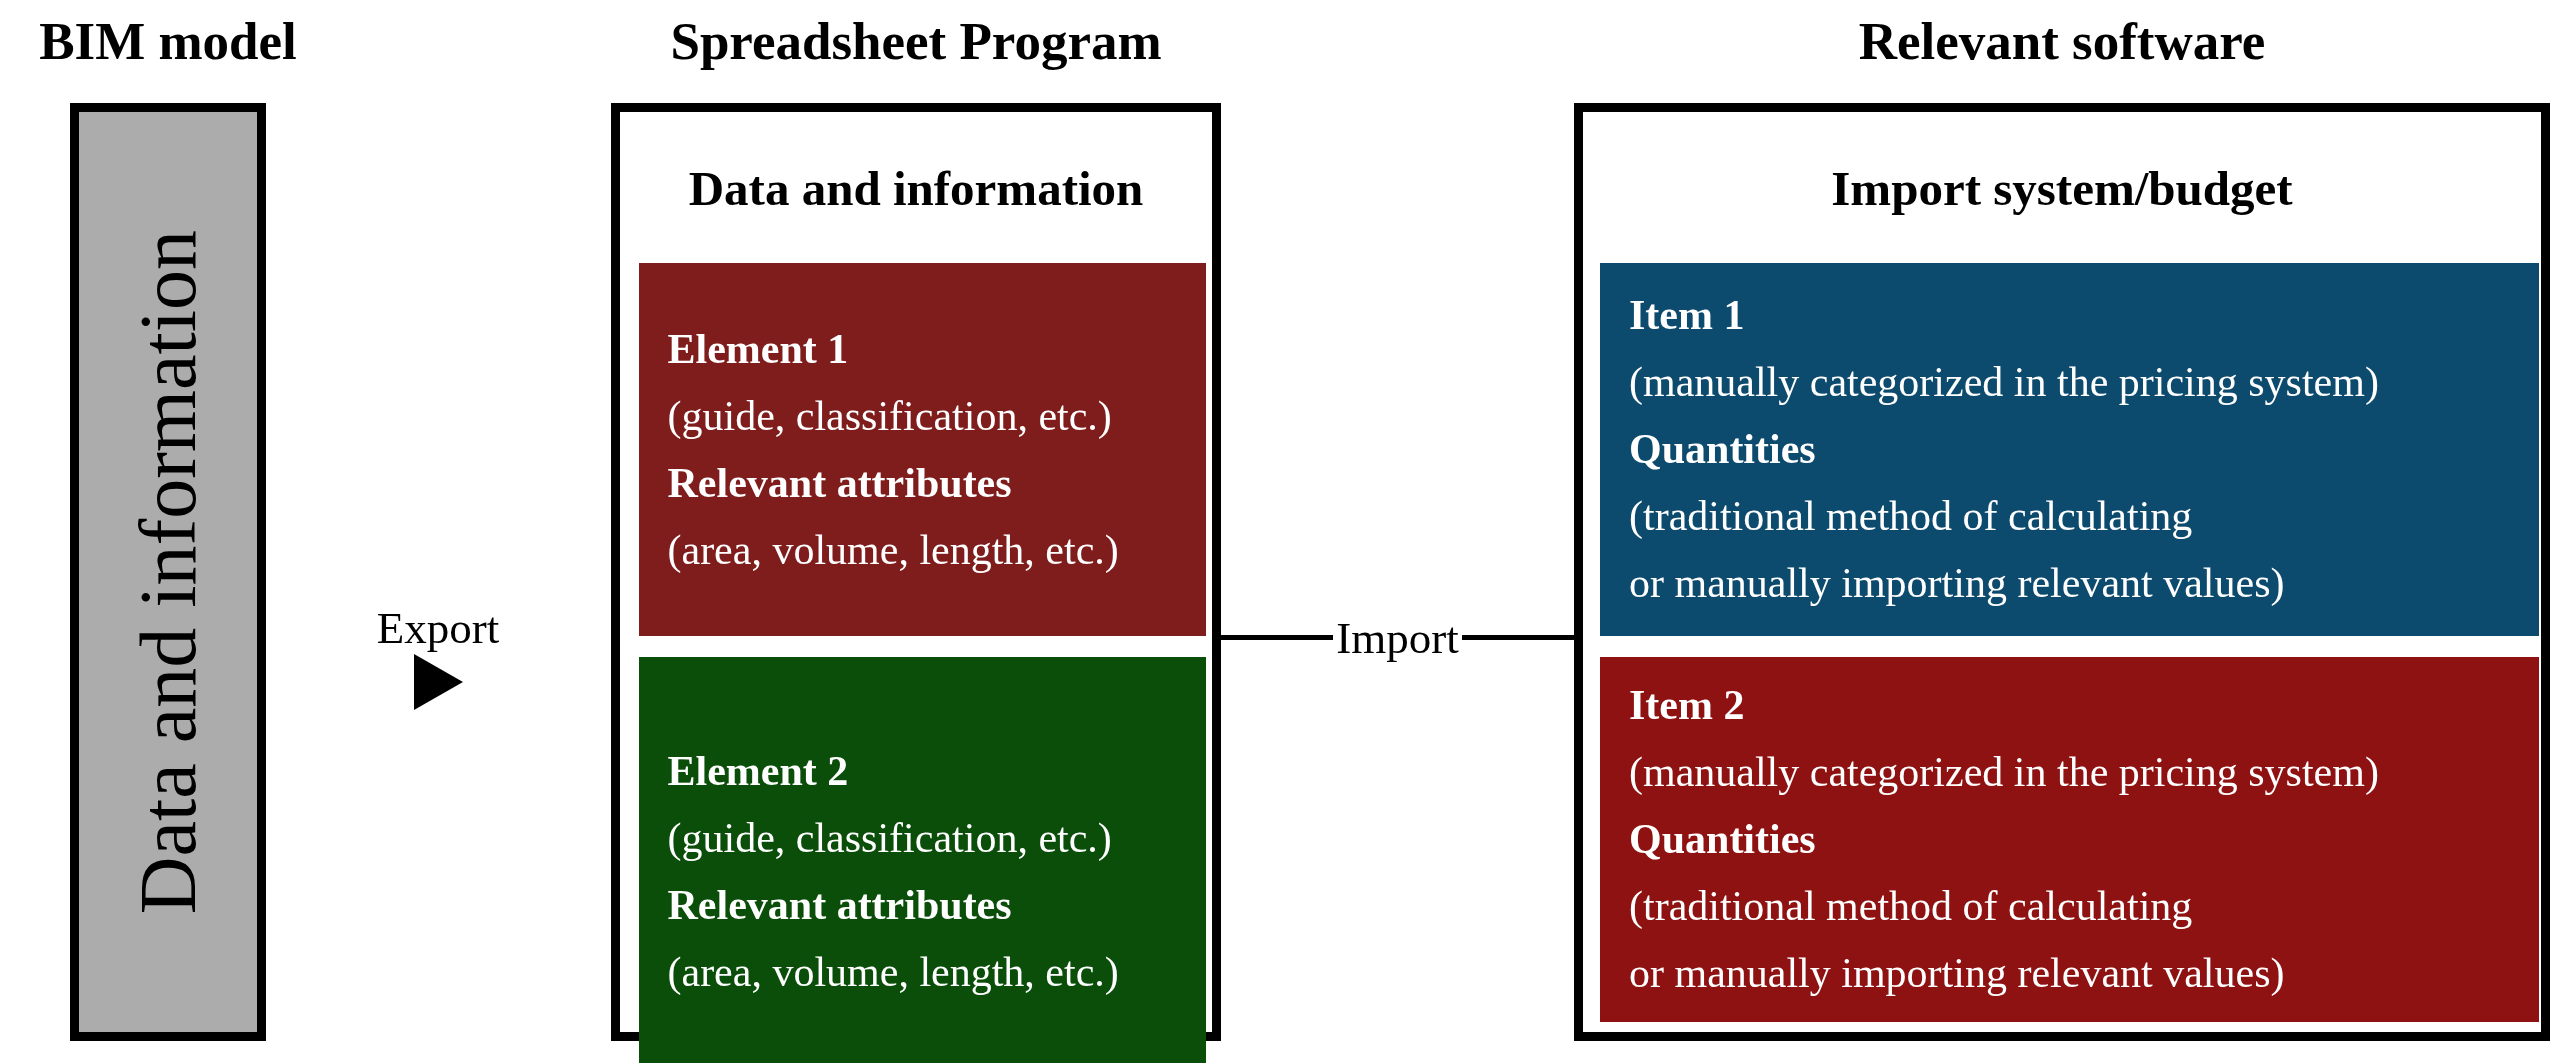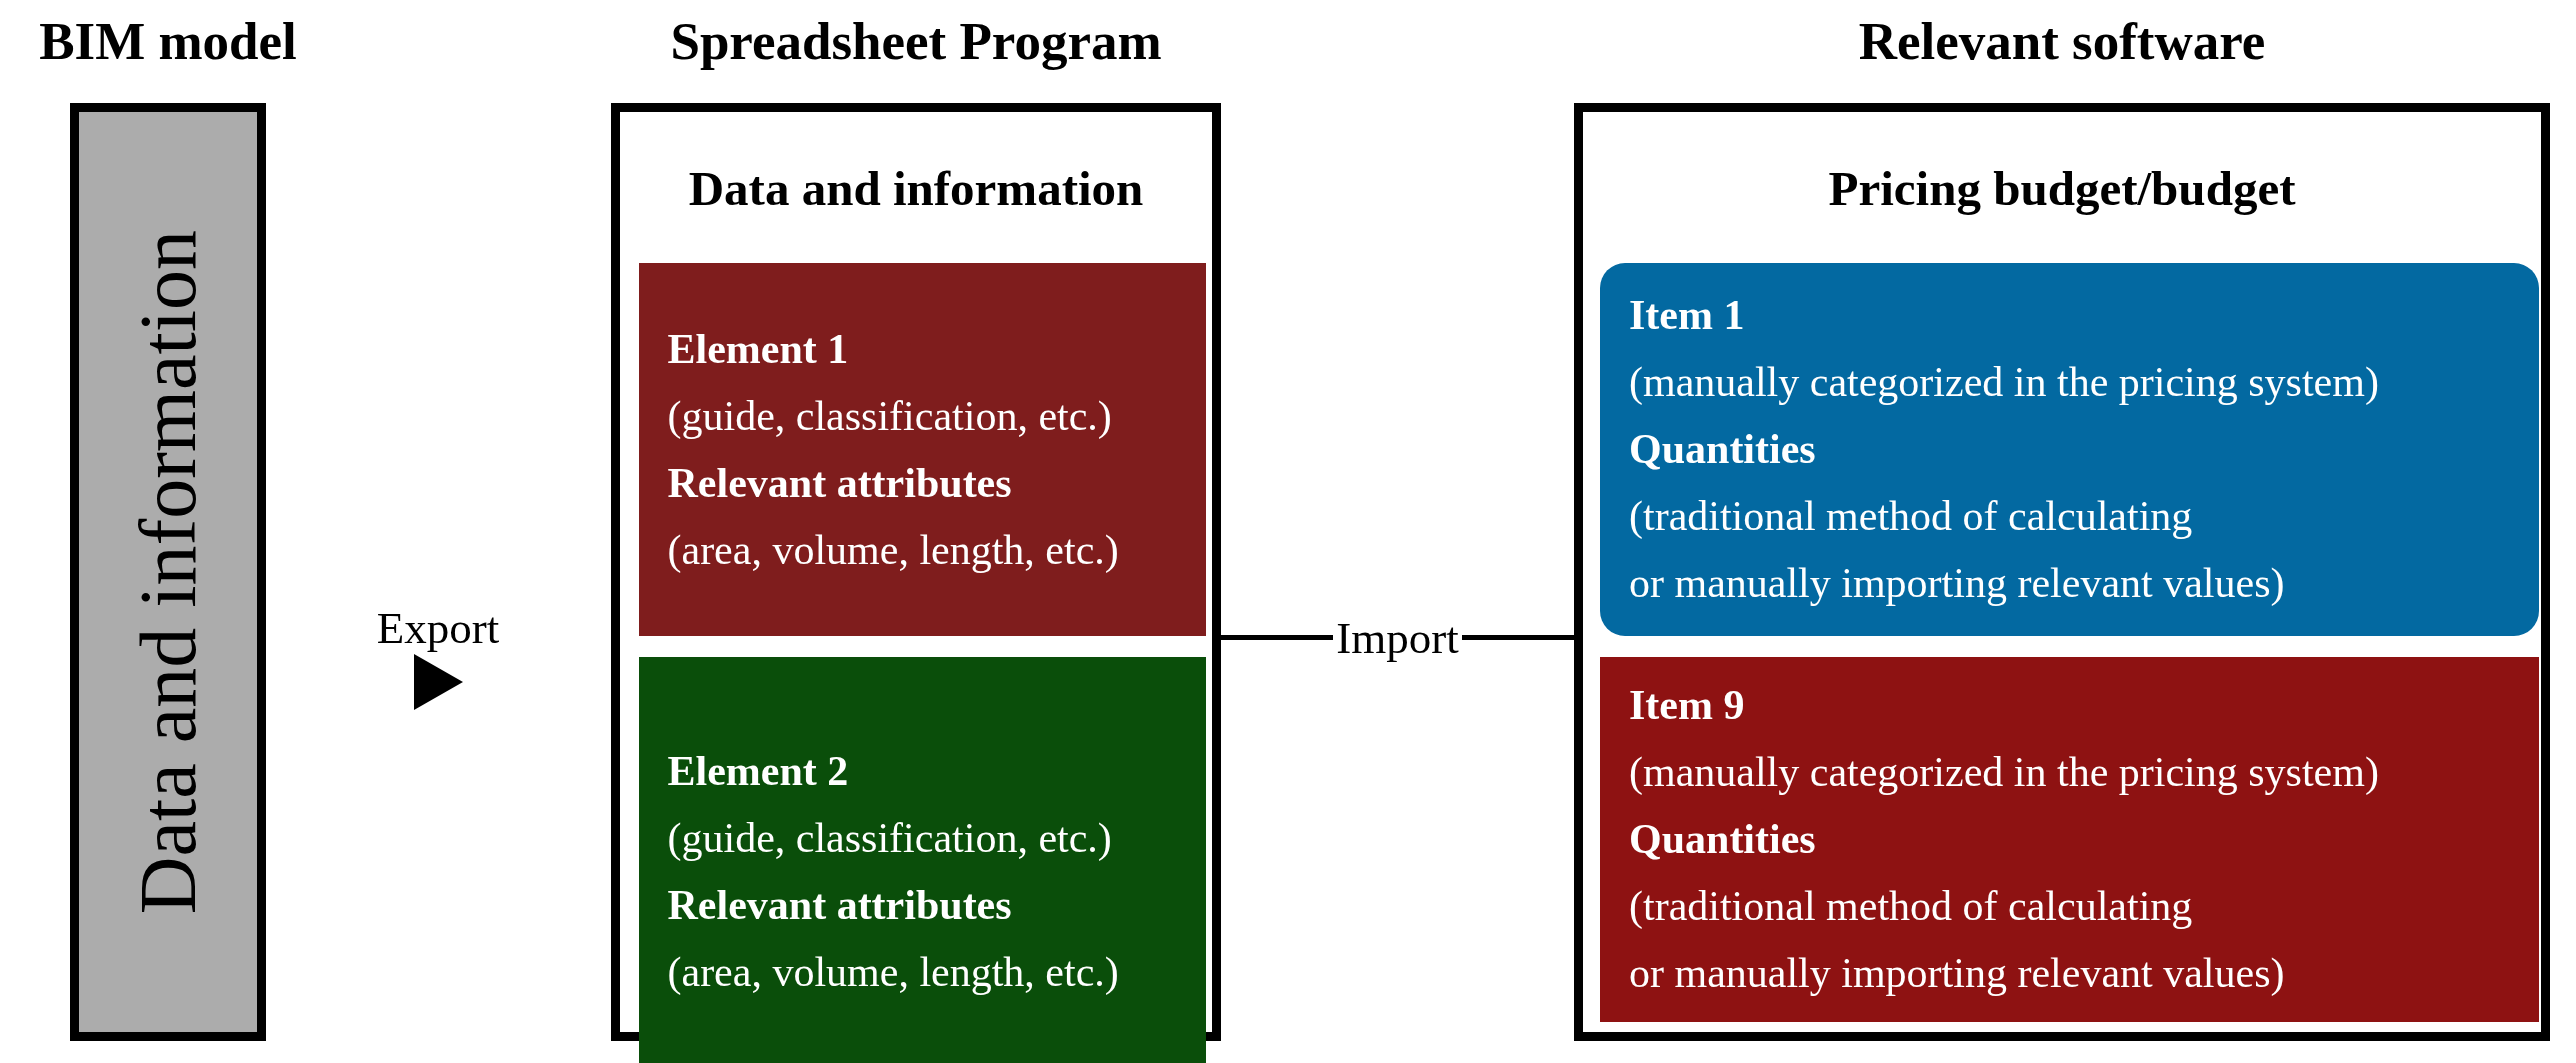--- a/index.html
+++ b/index.html
@@ -65,21 +65,21 @@
     color: #ffffff;
   }
   .block .line {
     font-size: 42px;
     line-height: 67px;
     white-space: nowrap;
   }
   .block .bold { font-weight: bold; }
   .red-block   { left: 18.5px;  top: 151px; width: 567px;  height: 373px; background: #7f1d1d; }
   .green-block { left: 18.5px;  top: 545px; width: 567px;  height: 430px; background: #0A4E0A; }
-  .navy-block  { left: 17px;  top: 151px; width: 939px; height: 373px; background: #0369a1; border-radius: 25px; }
+  .navy-block  { left: 17px;  top: 151px; width: 939px; height: 373px; background: #0c4a6e; }
   .darkred-block{ left: 17px; top: 545px; width: 939px; height: 365px; background: #8E1212; }
   
   .arrow-row {
     position: absolute;
     top: 602px;
     height: 71px;
     display: flex;
     align-items: center;
   }
   .export-arrow { left: 266px;  width: 344px; flex-direction: column; }
@@ -137,32 +137,32 @@
   </div>
 
   <div class="arrow-row import-arrow">
     <div class="line-seg"></div>
     <div class="arrow-label">Import</div>
     <div class="line-seg"></div>
     <div class="arrow-head"></div>
   </div>
 
   <div class="outer-box pricing-box">
-    <div class="inner-header">Pricing budget/budget</div>
+    <div class="inner-header">Import system/budget</div>
 
     <div class="block navy-block">
       <div class="line bold">Item 1</div>
       <div class="line">(manually categorized in the pricing system)</div>
       <div class="line bold">Quantities</div>
       <div class="line">(traditional method of calculating</div>
       <div class="line">or manually importing relevant values)</div>
     </div>
 
     <div class="block darkred-block">
-      <div class="line bold">Item 9</div>
+      <div class="line bold">Item 2</div>
       <div class="line">(manually categorized in the pricing system)</div>
       <div class="line bold">Quantities</div>
       <div class="line">(traditional method of calculating</div>
       <div class="line">or manually importing relevant values)</div>
     </div>
   </div>
 
 </div>
 
 

